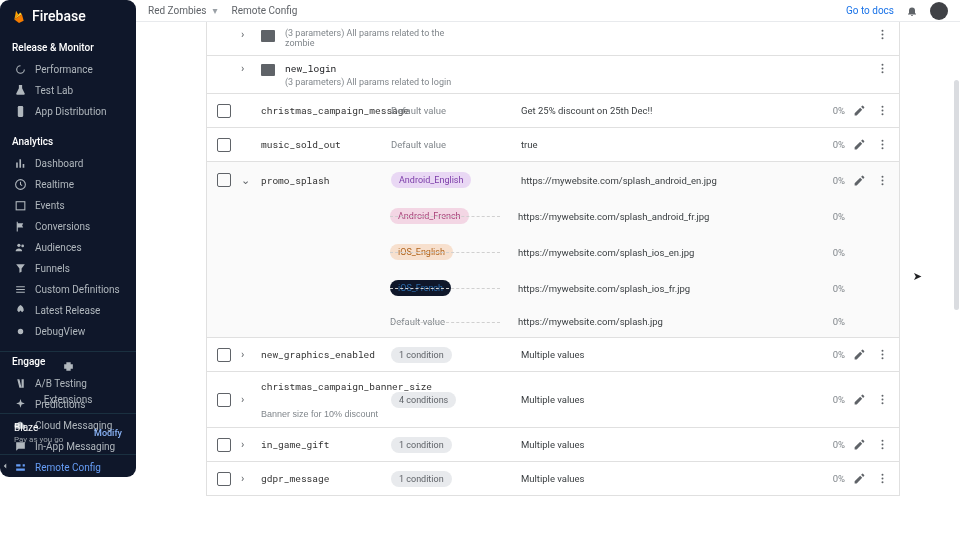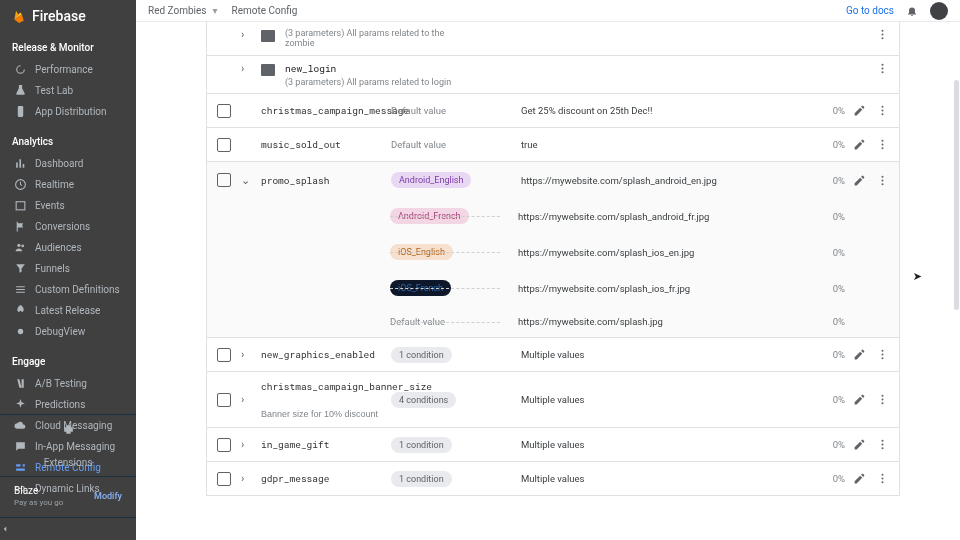--- a/index.html
+++ b/index.html
@@ -1,18 +1,18 @@
 <!DOCTYPE html>
 <html><head>
 <meta charset="utf-8">
 <style>
   * { box-sizing: border-box; margin: 0; padding: 0; }
   body { font-family: -apple-system, BlinkMacSystemFont, "Segoe UI", Roboto, Arial, sans-serif; font-size: 11px; color: #202124; background: #fff; width: 960px; height: 540px; overflow: hidden; position: relative; }
 
-  .sidebar { position: absolute; left: 0; top: 0; width: 136px; height: 540px; background: #404040; color: #9aa0a6; overflow: hidden; }
+  .sidebar { position: absolute; left: 0; top: 0; width: 136px; height: 477px; background: #0f172a; color: #9aa0a6; overflow: hidden; border-radius: 9px; }
   .sidebar-brand { display: flex; align-items: center; padding: 8px 12px 10px 12px; color: #fff; font-size: 14px; font-weight: 500; gap: 6px; }
   .brand-icon { width: 14px; height: 14px; }
   .sidebar-section-title { color: #fff; font-size: 10px; font-weight: 500; padding: 8px 12px 6px 12px; }
   .sidebar-item { display: flex; align-items: center; gap: 8px; padding: 4px 12px 4px 14px; font-size: 10px; color: #b0b7bd; cursor: pointer; }
   .sidebar-item.active { color: #669df6; }
   .sidebar-item .icon { width: 13px; height: 13px; flex-shrink: 0; }
   .sidebar-spacer { height: 6px; }
   .sidebar-footer { position: absolute; bottom: 0; left: 0; right: 0; }
   .sidebar-extensions { display: flex; align-items: center; gap: 21px; padding: 8px 6px; border-top: 1px solid #1a3040; font-size: 10px; color: #b0b7bd; flex-direction: column; }
   .sidebar-billing { display: flex; align-items: center; justify-content: space-between; padding: 8px 14px 10px 14px; border-top: 1px solid #1a3040; }

